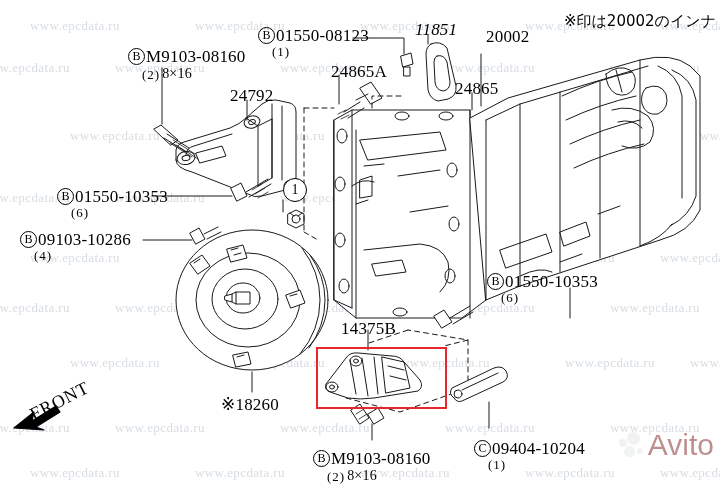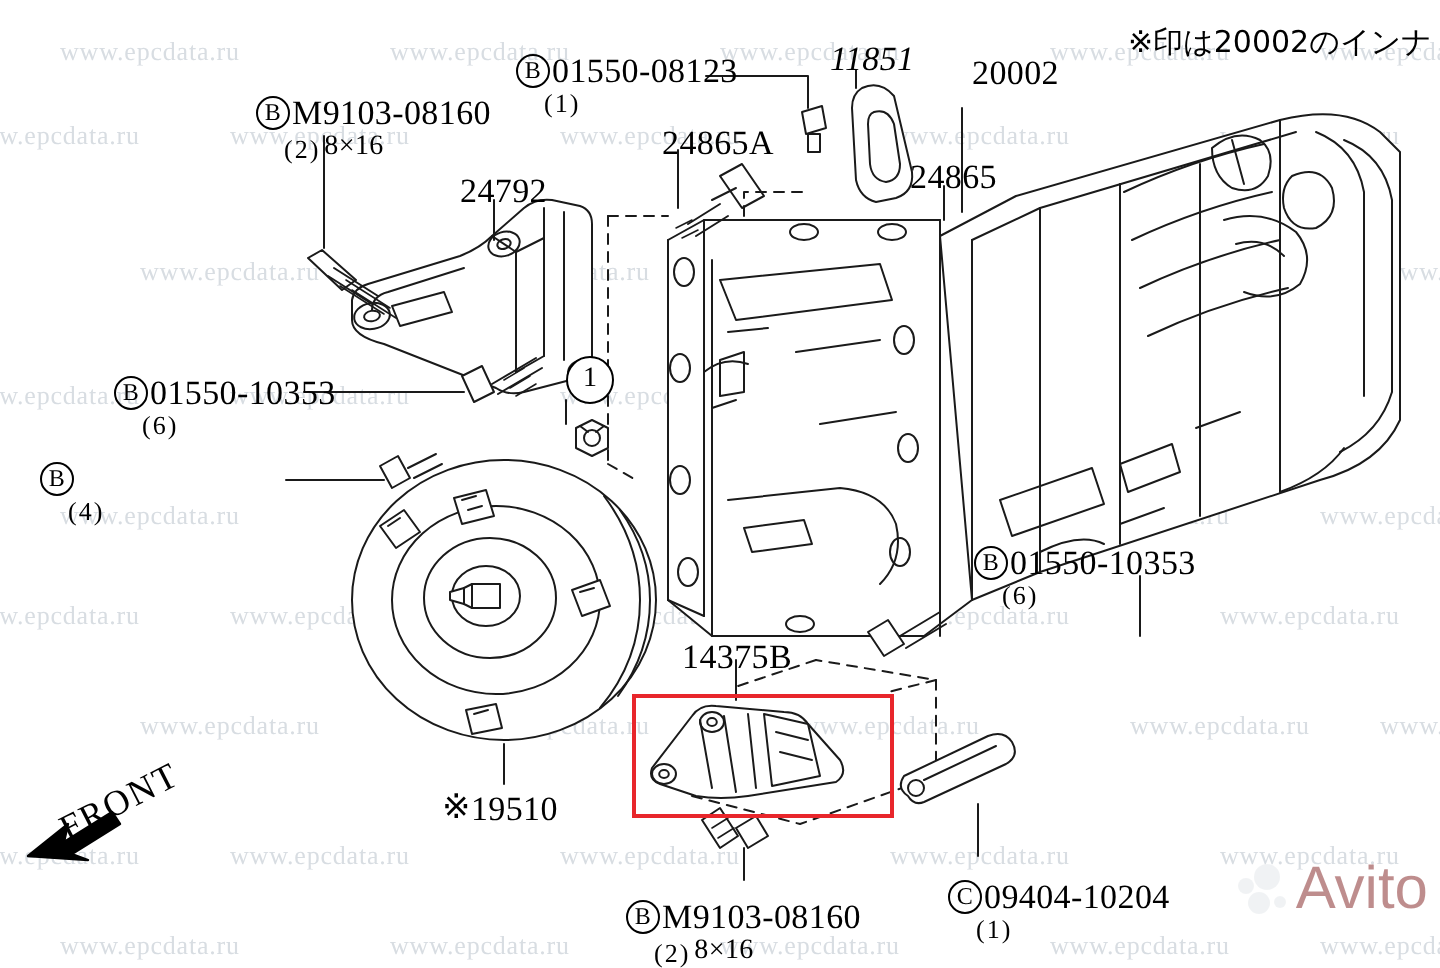--- a/index.html
+++ b/index.html
@@ -441,20 +441,21 @@
           <span class="bcircle">B</span>
           <span>01550-10353</span>
         </div>
         <div class="row" style="margin-top: 1px; margin-left: 14px;">
           <span class="qty">(6)</span>
         </div>
       </div>
       <div class="lbl" style="left: 20px; top: 231px;">
         <div class="row partno">
           <span class="bcircle">B</span>
+          <span>09103-10286</span>
         </div>
         <div class="row" style="margin-top: 1px; margin-left: 14px;">
           <span class="qty">(4)</span>
         </div>
       </div>
       <div class="lbl" style="left: 487px; top: 273px;">
         <div class="row partno">
           <span class="bcircle">B</span>
           <span>01550-10353</span>
         </div>
@@ -463,21 +464,21 @@
         </div>
       </div>
       <div class="lbl" style="left: 341px; top: 320px;">
         <div class="row partno">
           <span>14375B</span>
         </div>
       </div>
       <div class="lbl" style="left: 221px; top: 396px;">
         <div class="row partno">
           <span class="star">※</span>
-          <span>19510</span>
+          <span>18260</span>
         </div>
       </div>
       <div class="lbl" style="left: 313px; top: 450px;">
         <div class="row partno">
           <span class="bcircle">B</span>
           <span>M9103-08160</span>
         </div>
         <div class="row" style="margin-top: 1px; margin-left: 14px;">
           <span class="qty">(2)</span>
           <span class="sizes" style="margin-left: 2px;">8×16</span>

